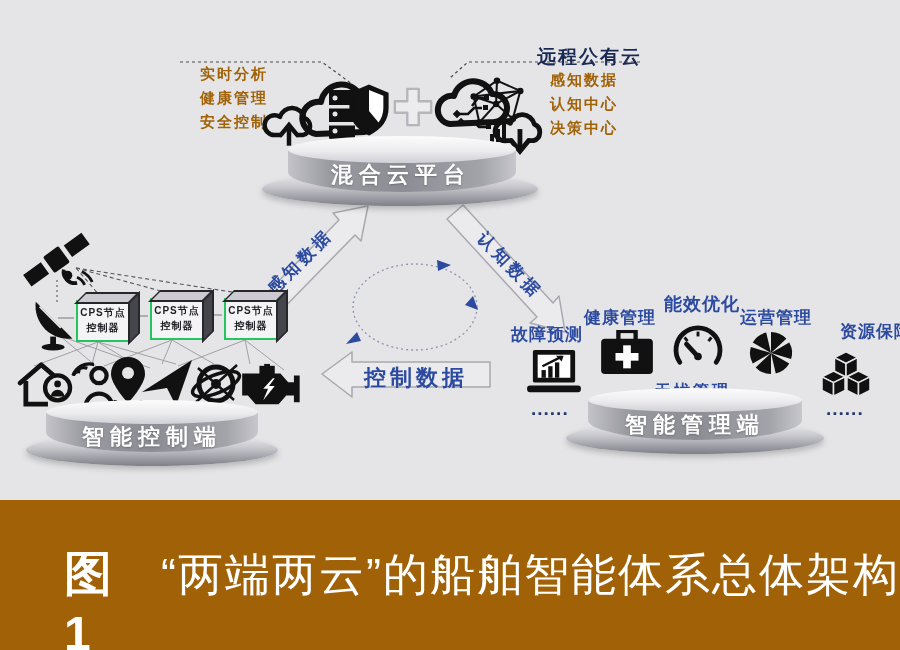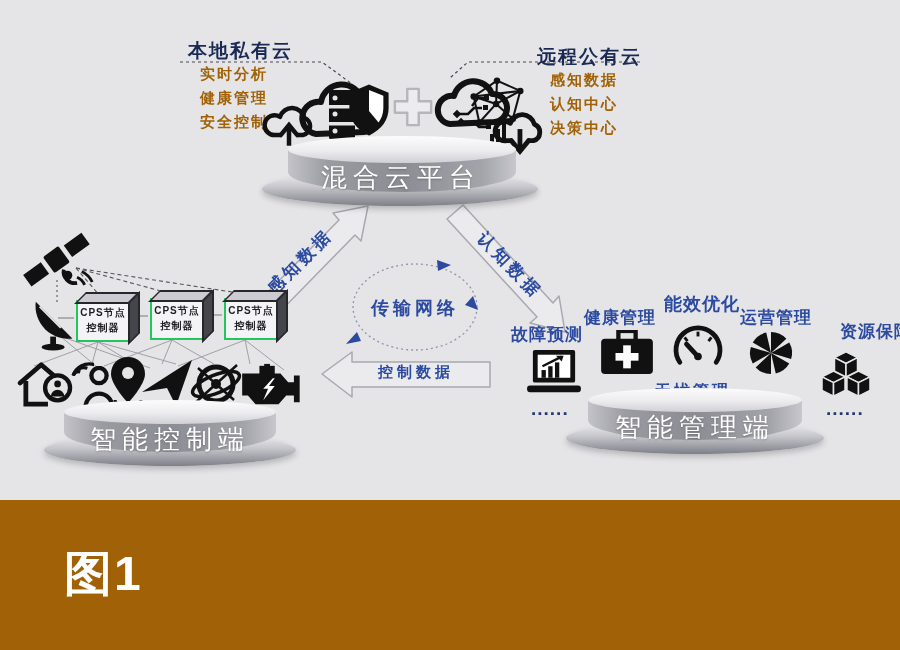--- a/index.html
+++ b/index.html
@@ -19,21 +19,21 @@
   .platform { position:absolute; }
   .cyl-top  { position:absolute; border-radius:50%; z-index:3;
               background:linear-gradient(180deg,#fcfcfd 0%,#ececef 55%,#cfcfd5 100%); }
   .cyl-side { position:absolute; z-index:2;
               background:linear-gradient(90deg,#c3c3c9 0%,#9a9aa1 18%,#8c8c94 50%,#a3a3aa 85%,#c7c7cd 100%);
               border-radius:0 0 50% 50% / 0 0 20px 20px; }
   .cyl-base { position:absolute; border-radius:50%; z-index:1;
               background:linear-gradient(180deg,#f0f0f2 0%,#c5c5cb 45%,#7f7f88 100%);
               box-shadow:0 3px 6px rgba(0,0,0,.22); }
   .cyl-label { position:absolute; z-index:4; width:100%; text-align:center; color:#ffffff;
-               font-weight:400; font-size:26px; letter-spacing:6px; text-shadow:0 1px 2px rgba(0,0,0,.25); }
+               font-weight:700; font-size:22px; letter-spacing:6px; text-shadow:0 1px 2px rgba(0,0,0,.25); }
 
   
   .cps-box { position:absolute; width:50px; height:38px; background:#f4f4f6; border:2px solid #22c55e; z-index:2; }
   .cps-box .face-top { position:absolute; left:2px; top:-10px; width:50px; height:8px; background:#cbcbd1;
                        border:2px solid #26262b; transform:skewX(-45deg); }
   .cps-box .face-side { position:absolute; right:-12px; top:-5px; width:8px; height:38px; background:#45454c;
                         border:2px solid #26262b; transform:skewY(-45deg); }
   .cps-box .cps-text { position:absolute; width:100%; top:3px; text-align:center; font-size:10px;
                        font-weight:bold; color:#1c1c22; line-height:15px; letter-spacing:1px; }
 
@@ -87,21 +87,20 @@
       </g>
 
       <ellipse cx="415" cy="307" rx="62" ry="43" fill="none" stroke="#8d96b0" stroke-width="1.3" stroke-dasharray="2,3"></ellipse>
       <g fill="#2b4aa0">
         <polygon points="437,260 451,265 438,271"></polygon>
         <polygon points="473,296 478,310 465,305"></polygon>
         <polygon points="361,341 346,344 357,332"></polygon>
       </g>
     </svg>
 
-    <div class="cloud-title" style="left:188px; top:38px;">本地私有云</div>
     <div class="cloud-items" style="left:200px; top:62px;">
       <div>实时分析</div>
       <div>健康管理</div>
       <div>安全控制</div>
     </div>
 
     <div class="cloud-title" style="left:537px; top:44px;">远程公有云</div>
     <div class="cloud-items" style="left:550px; top:68px;">
       <div>感知数据</div>
       <div>认知中心</div>
@@ -187,22 +186,21 @@
 
     <div class="platform" style="left:262px; top:136px; width:278px; height:72px;">
       <div class="cyl-base" style="left:0; top:36px; width:276px; height:34px;"></div>
       <div class="cyl-side" style="left:26px; top:14px; width:228px; height:42px;"></div>
       <div class="cyl-top" style="left:26px; top:0;    width:228px; height:27px;"></div>
       <div class="cyl-label" style="top:24px;">混合云平台</div>
     </div>
 
     <div class="flow-label" style="left:248px; top:250px; width:104px; transform:rotate(-45deg);">感知数据</div>
     <div class="flow-label" style="left:458px; top:254px; width:104px; transform:rotate(46deg);">认知数据</div>
-    <div class="flow-label" style="left:356px; top:363px; width:120px; font-size:15px;">控制数据</div>
-    <div class="flow-label" style="left:363px; top:296px; width:104px; font-size:18px;">传输网络</div>
+    <div class="flow-label" style="left:356px; top:363px; width:120px; font-size:22px;">控制数据</div>
 
     <svg class="icon" style="left:14px; top:228px;" width="92" height="72" viewBox="0 0 96 76">
       <g transform="rotate(-36 48 30)" fill="#111">
         <rect x="4" y="22" width="25" height="17" stroke="#e5e5e7" stroke-width="2"></rect>
         <rect x="33" y="20" width="20" height="21" rx="2"></rect>
         <rect x="57" y="22" width="25" height="17" stroke="#e5e5e7" stroke-width="2"></rect>
       </g>
       <path d="M52 44 a12 12 0 0 0 14 14" fill="none" stroke="#111" stroke-width="4"></path>
       <circle cx="56" cy="50" r="5" fill="#111"></circle>
       <path d="M66 52 a16 16 0 0 1 8 8" fill="none" stroke="#111" stroke-width="3"></path>
@@ -280,21 +278,21 @@
       <circle cx="26" cy="26" r="5" fill="#111"></circle>
     </svg>
 
     <svg class="icon" style="left:238px; top:362px;" width="62" height="46" viewBox="0 0 64 48">
       <rect x="22" y="4" width="16" height="9" fill="#111"></rect>
       <rect x="27" y="2" width="6" height="6" fill="#111"></rect>
       <path d="M10 12 h34 l8 9 h6 v-7 h6 v28 h-6 v-7 h-8 l-8 9 H18 l-8 -9 H4 v-23 h6 z" fill="#111"></path>
       <polygon points="36,17 26,28 31,28 26,40 38,25 32,25 38,17" fill="#fff"></polygon>
     </svg>
 
-    <div class="platform" style="left:44px; top:400px; width:252px; height:70px;">
+    <div class="platform" style="left:26px; top:400px; width:252px; height:70px;">
       <div class="cyl-base" style="left:0; top:34px; width:252px; height:32px;"></div>
       <div class="cyl-side" style="left:20px; top:12px; width:212px; height:40px;"></div>
       <div class="cyl-top" style="left:20px; top:0;    width:212px; height:24px;"></div>
       <div class="cyl-label" style="top:22px;">智能控制端</div>
     </div>
 
     <div class="func-label" style="left:511px; top:323px;">故障预测</div>
     <div class="func-label" style="left:584px; top:306px;">健康管理</div>
     <div class="func-label" style="left:664px; top:292px; font-size:18px;">能效优化</div>
     <div class="func-label" style="left:740px; top:306px;">运营管理</div>
@@ -359,15 +357,16 @@
       <div class="cyl-base" style="left:0; top:34px; width:258px; height:32px;"></div>
       <div class="cyl-side" style="left:22px; top:12px; width:214px; height:40px;"></div>
       <div class="cyl-top" style="left:22px; top:0;    width:214px; height:24px;"></div>
       <div class="cyl-label" style="top:22px;">智能管理端</div>
     </div>
   </div>
 
   <div class="banner">
     <div class="banner-inner">
       <span class="fig-num">图1</span>
+      <span class="fig-title">“两端两云”的船舶智能体系总体架构</span>
     </div>
   </div>
 </div>
 
 </body></html>

